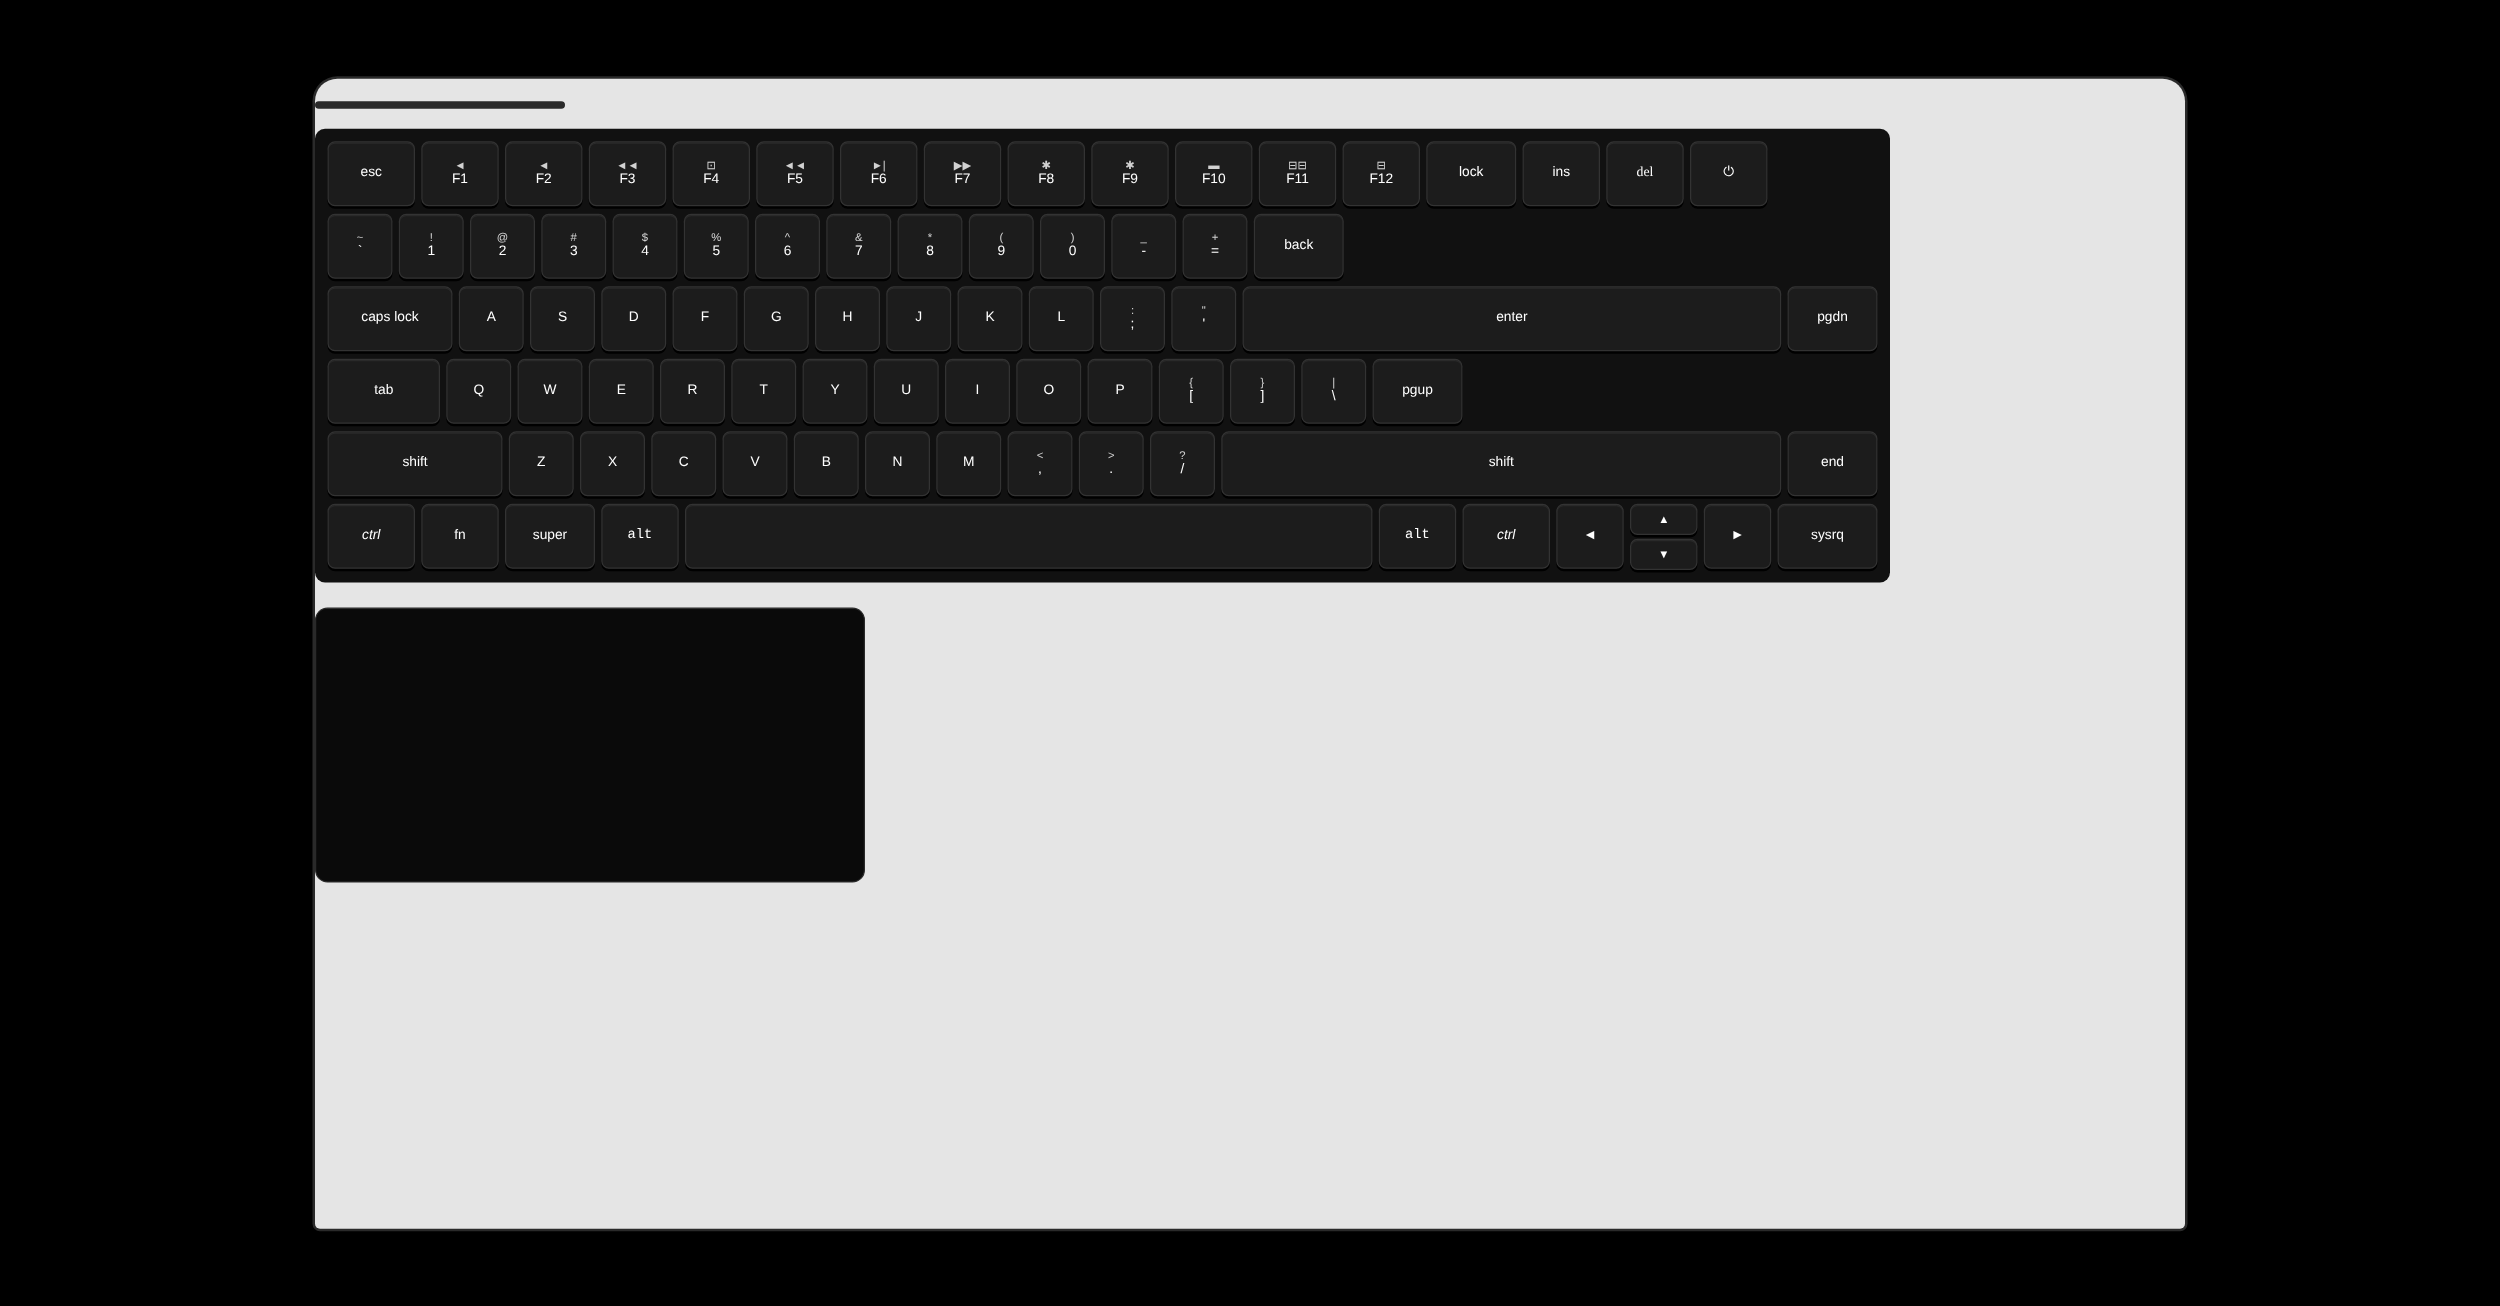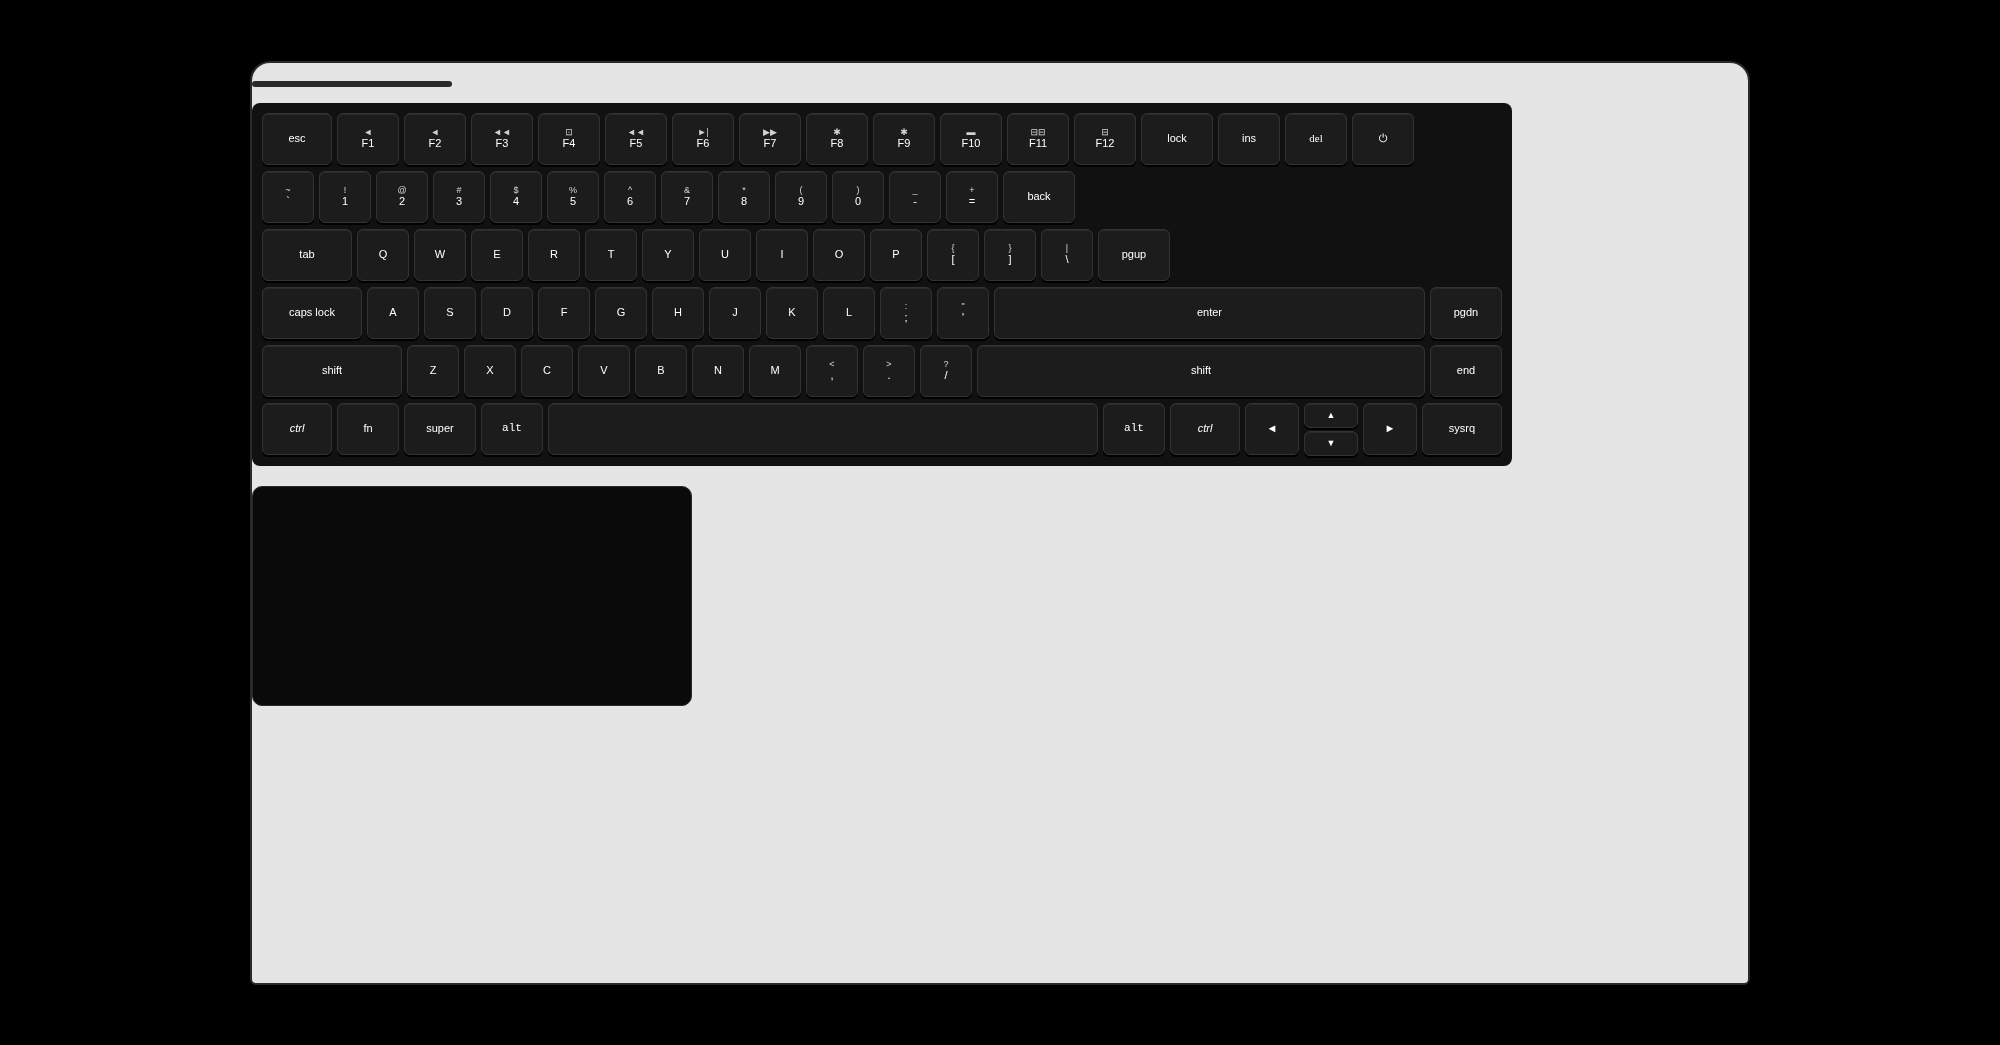--- a/index.html
+++ b/index.html
@@ -254,20 +254,67 @@
       <div class="key">
         <span class="top-label">+</span>
         <span class="bot-label">=</span>
       </div>
       <div class="key key-home">
         <span class="bot-label">back</span>
       </div>
     </div>
 
     <div class="key-row">
+      <div class="key key-capslock">
+        <span class="bot-label">caps lock</span>
+      </div>
+      <div class="key">
+          <span class="bot-label">A</span>
+        </div>
+      <div class="key">
+          <span class="bot-label">S</span>
+        </div>
+      <div class="key">
+          <span class="bot-label">D</span>
+        </div>
+      <div class="key">
+          <span class="bot-label">F</span>
+        </div>
+      <div class="key">
+          <span class="bot-label">G</span>
+        </div>
+      <div class="key">
+          <span class="bot-label">H</span>
+        </div>
+      <div class="key">
+          <span class="bot-label">J</span>
+        </div>
+      <div class="key">
+          <span class="bot-label">K</span>
+        </div>
+      <div class="key">
+          <span class="bot-label">L</span>
+        </div>
+      <div class="key">
+        <span class="top-label">:</span>
+        <span class="bot-label">;</span>
+      </div>
+      <div class="key">
+        <span class="top-label">"</span>
+        <span class="bot-label">'</span>
+      </div>
+      <div class="key key-enter" style="flex:1">
+        <span class="bot-label">enter</span>
+      </div>
+      <div class="key key-pgdn">
+        <span class="bot-label">pgdn</span>
+      </div>
+    </div>
+
+    <div class="key-row">
       <div class="key key-tab">
         <span class="bot-label">tab</span>
       </div>
       <div class="key">
           <span class="bot-label">Q</span>
         </div>
       <div class="key">
           <span class="bot-label">W</span>
         </div>
       <div class="key">
@@ -301,67 +348,20 @@
       <div class="key">
         <span class="top-label">}</span>
         <span class="bot-label">]</span>
       </div>
       <div class="key">
         <span class="top-label">|</span>
         <span class="bot-label">\</span>
       </div>
       <div class="key key-pgup">
         <span class="bot-label">pgup</span>
-      </div>
-    </div>
-
-    <div class="key-row">
-      <div class="key key-capslock">
-        <span class="bot-label">caps lock</span>
-      </div>
-      <div class="key">
-          <span class="bot-label">A</span>
-        </div>
-      <div class="key">
-          <span class="bot-label">S</span>
-        </div>
-      <div class="key">
-          <span class="bot-label">D</span>
-        </div>
-      <div class="key">
-          <span class="bot-label">F</span>
-        </div>
-      <div class="key">
-          <span class="bot-label">G</span>
-        </div>
-      <div class="key">
-          <span class="bot-label">H</span>
-        </div>
-      <div class="key">
-          <span class="bot-label">J</span>
-        </div>
-      <div class="key">
-          <span class="bot-label">K</span>
-        </div>
-      <div class="key">
-          <span class="bot-label">L</span>
-        </div>
-      <div class="key">
-        <span class="top-label">:</span>
-        <span class="bot-label">;</span>
-      </div>
-      <div class="key">
-        <span class="top-label">"</span>
-        <span class="bot-label">'</span>
-      </div>
-      <div class="key key-enter" style="flex:1">
-        <span class="bot-label">enter</span>
-      </div>
-      <div class="key key-pgdn">
-        <span class="bot-label">pgdn</span>
       </div>
     </div>
 
     <div class="key-row">
       <div class="key key-shift-l">
         <span class="bot-label">shift</span>
       </div>
       <div class="key">
           <span class="bot-label">Z</span>
         </div>

